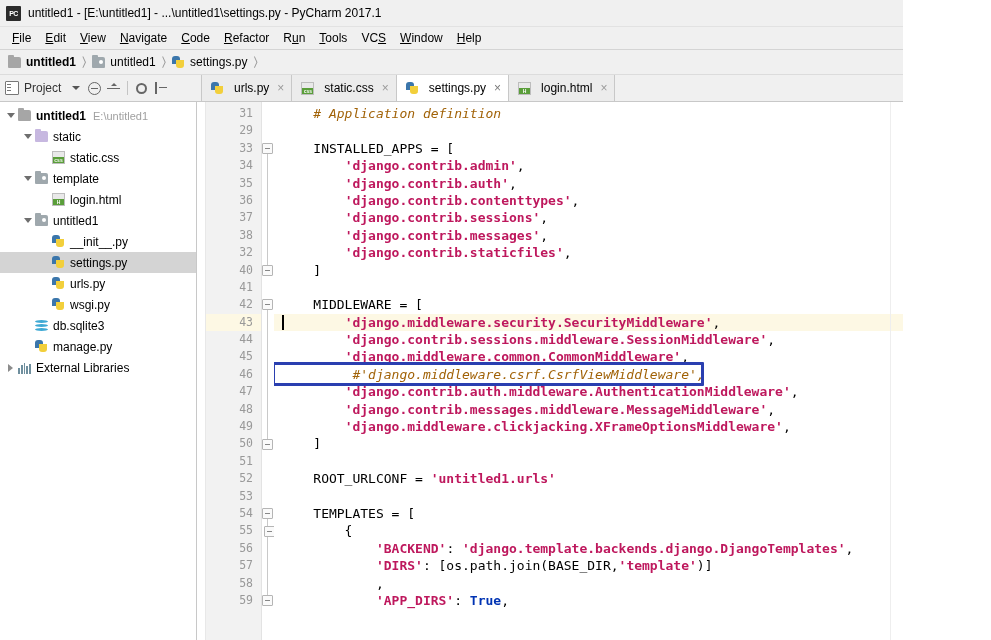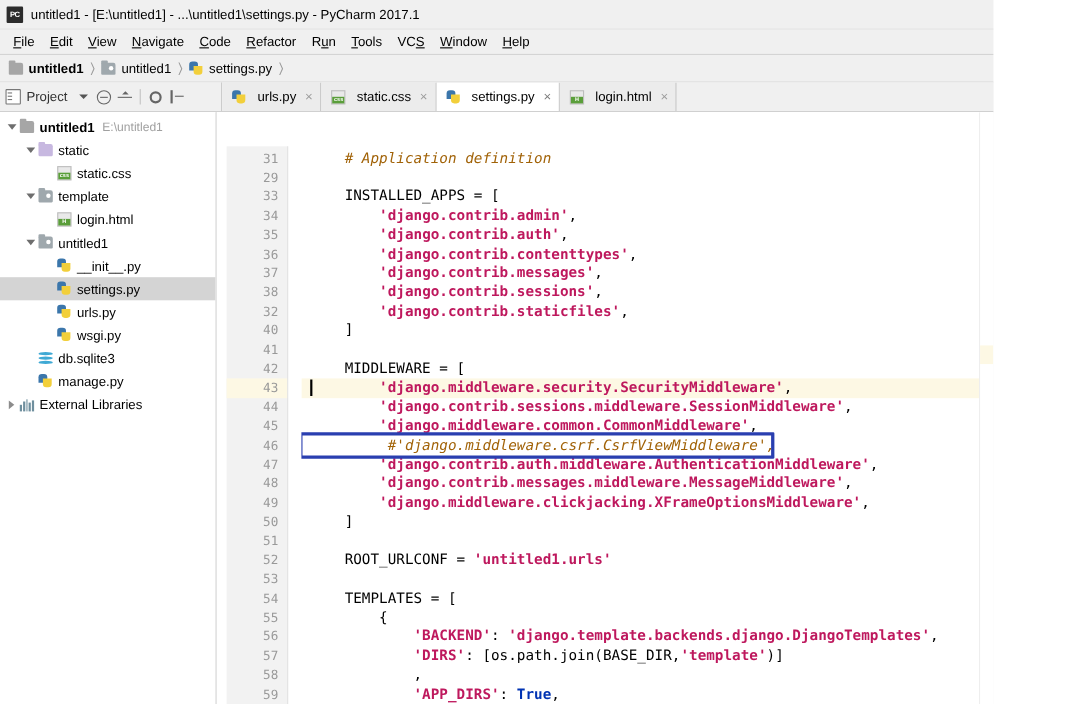--- a/index.html
+++ b/index.html
@@ -120,21 +120,21 @@
   }
   .tree-row.selected{background:#d4d4d4;}
   .twisty{width:13px;height:13px;flex:0 0 auto;display:flex;align-items:center;justify-content:center;margin-right:1px;}
   .twisty .tr-open{width:0;height:0;border-left:4px solid transparent;border-right:4px solid transparent;border-top:5px solid #6e6e6e;}
   .twisty .tr-closed{width:0;height:0;border-top:4px solid transparent;border-bottom:4px solid transparent;border-left:5px solid #8c8c8c;}
   .tree-label{font-size:12px;color:#000;}
   .tree-label.bold{font-weight:bold;}
   .tree-sub{font-size:11px;color:#a0a0a0;margin-left:7px;}
 
   
-  .editor{flex:1;position:relative;background:#ffffff;overflow:hidden;display:flex;align-items:flex-end;}
+  .editor{flex:1;position:relative;background:#ffffff;overflow:hidden;display:flex;}
   .ed-left-strip{width:8px;background:#ffffff;border-right:1px solid #e8e8e8;flex:0 0 auto;}
   .gutter{
     width:55px;flex:0 0 auto;background:#f2f2f2;position:relative;
     border-right:1px solid #e3e3e3;
   }
   .gutter-inner{position:relative;}
   .gnum{
     height:17.4px;line-height:17.4px;text-align:right;padding-right:8px;
     font-family:"DejaVu Sans Mono", monospace;font-size:11.5px;color:#999999;
     box-sizing:border-box;
@@ -431,22 +431,22 @@
         </div>
       <div class="code" id="code-area">
         <div id="code-lines">
             <div style="height: 3px;"></div>
             <div class="cline"><span class="tok-cmt">    # Application definition</span></div>
             <div class="cline"><span class="tok-id"></span></div>
             <div class="cline"><span class="tok-id">    INSTALLED_APPS = [</span></div>
             <div class="cline"><span class="tok-id">        </span><span class="tok-str">'django.contrib.admin'</span><span class="tok-punc">,</span></div>
             <div class="cline"><span class="tok-id">        </span><span class="tok-str">'django.contrib.auth'</span><span class="tok-punc">,</span></div>
             <div class="cline"><span class="tok-id">        </span><span class="tok-str">'django.contrib.contenttypes'</span><span class="tok-punc">,</span></div>
+            <div class="cline"><span class="tok-id">        </span><span class="tok-str">'django.contrib.sessions'</span><span class="tok-punc">,</span></div>
             <div class="cline"><span class="tok-id">        </span><span class="tok-str">'django.contrib.messages'</span><span class="tok-punc">,</span></div>
-            <div class="cline"><span class="tok-id">        </span><span class="tok-str">'django.contrib.sessions'</span><span class="tok-punc">,</span></div>
             <div class="cline"><span class="tok-id">        </span><span class="tok-str">'django.contrib.staticfiles'</span><span class="tok-punc">,</span></div>
             <div class="cline"><span class="tok-id">    ]</span></div>
             <div class="cline"><span class="tok-id"></span></div>
             <div class="cline"><span class="tok-id">    MIDDLEWARE = [</span></div>
             <div class="cline cur"><span class="tok-id">        </span><span class="tok-str">'django.middleware.security.SecurityMiddleware'</span><span class="tok-punc">,</span></div>
             <div class="cline"><span class="tok-id">        </span><span class="tok-str">'django.contrib.sessions.middleware.SessionMiddleware'</span><span class="tok-punc">,</span></div>
             <div class="cline"><span class="tok-id">        </span><span class="tok-str">'django.middleware.common.CommonMiddleware'</span><span class="tok-punc">,</span></div>
             <div class="cline"><span class="tok-cmt">         #'django.middleware.csrf.CsrfViewMiddleware',</span></div>
             <div class="cline"><span class="tok-id">        </span><span class="tok-str">'django.contrib.auth.middleware.AuthenticationMiddleware'</span><span class="tok-punc">,</span></div>
             <div class="cline"><span class="tok-id">        </span><span class="tok-str">'django.contrib.messages.middleware.MessageMiddleware'</span><span class="tok-punc">,</span></div>

